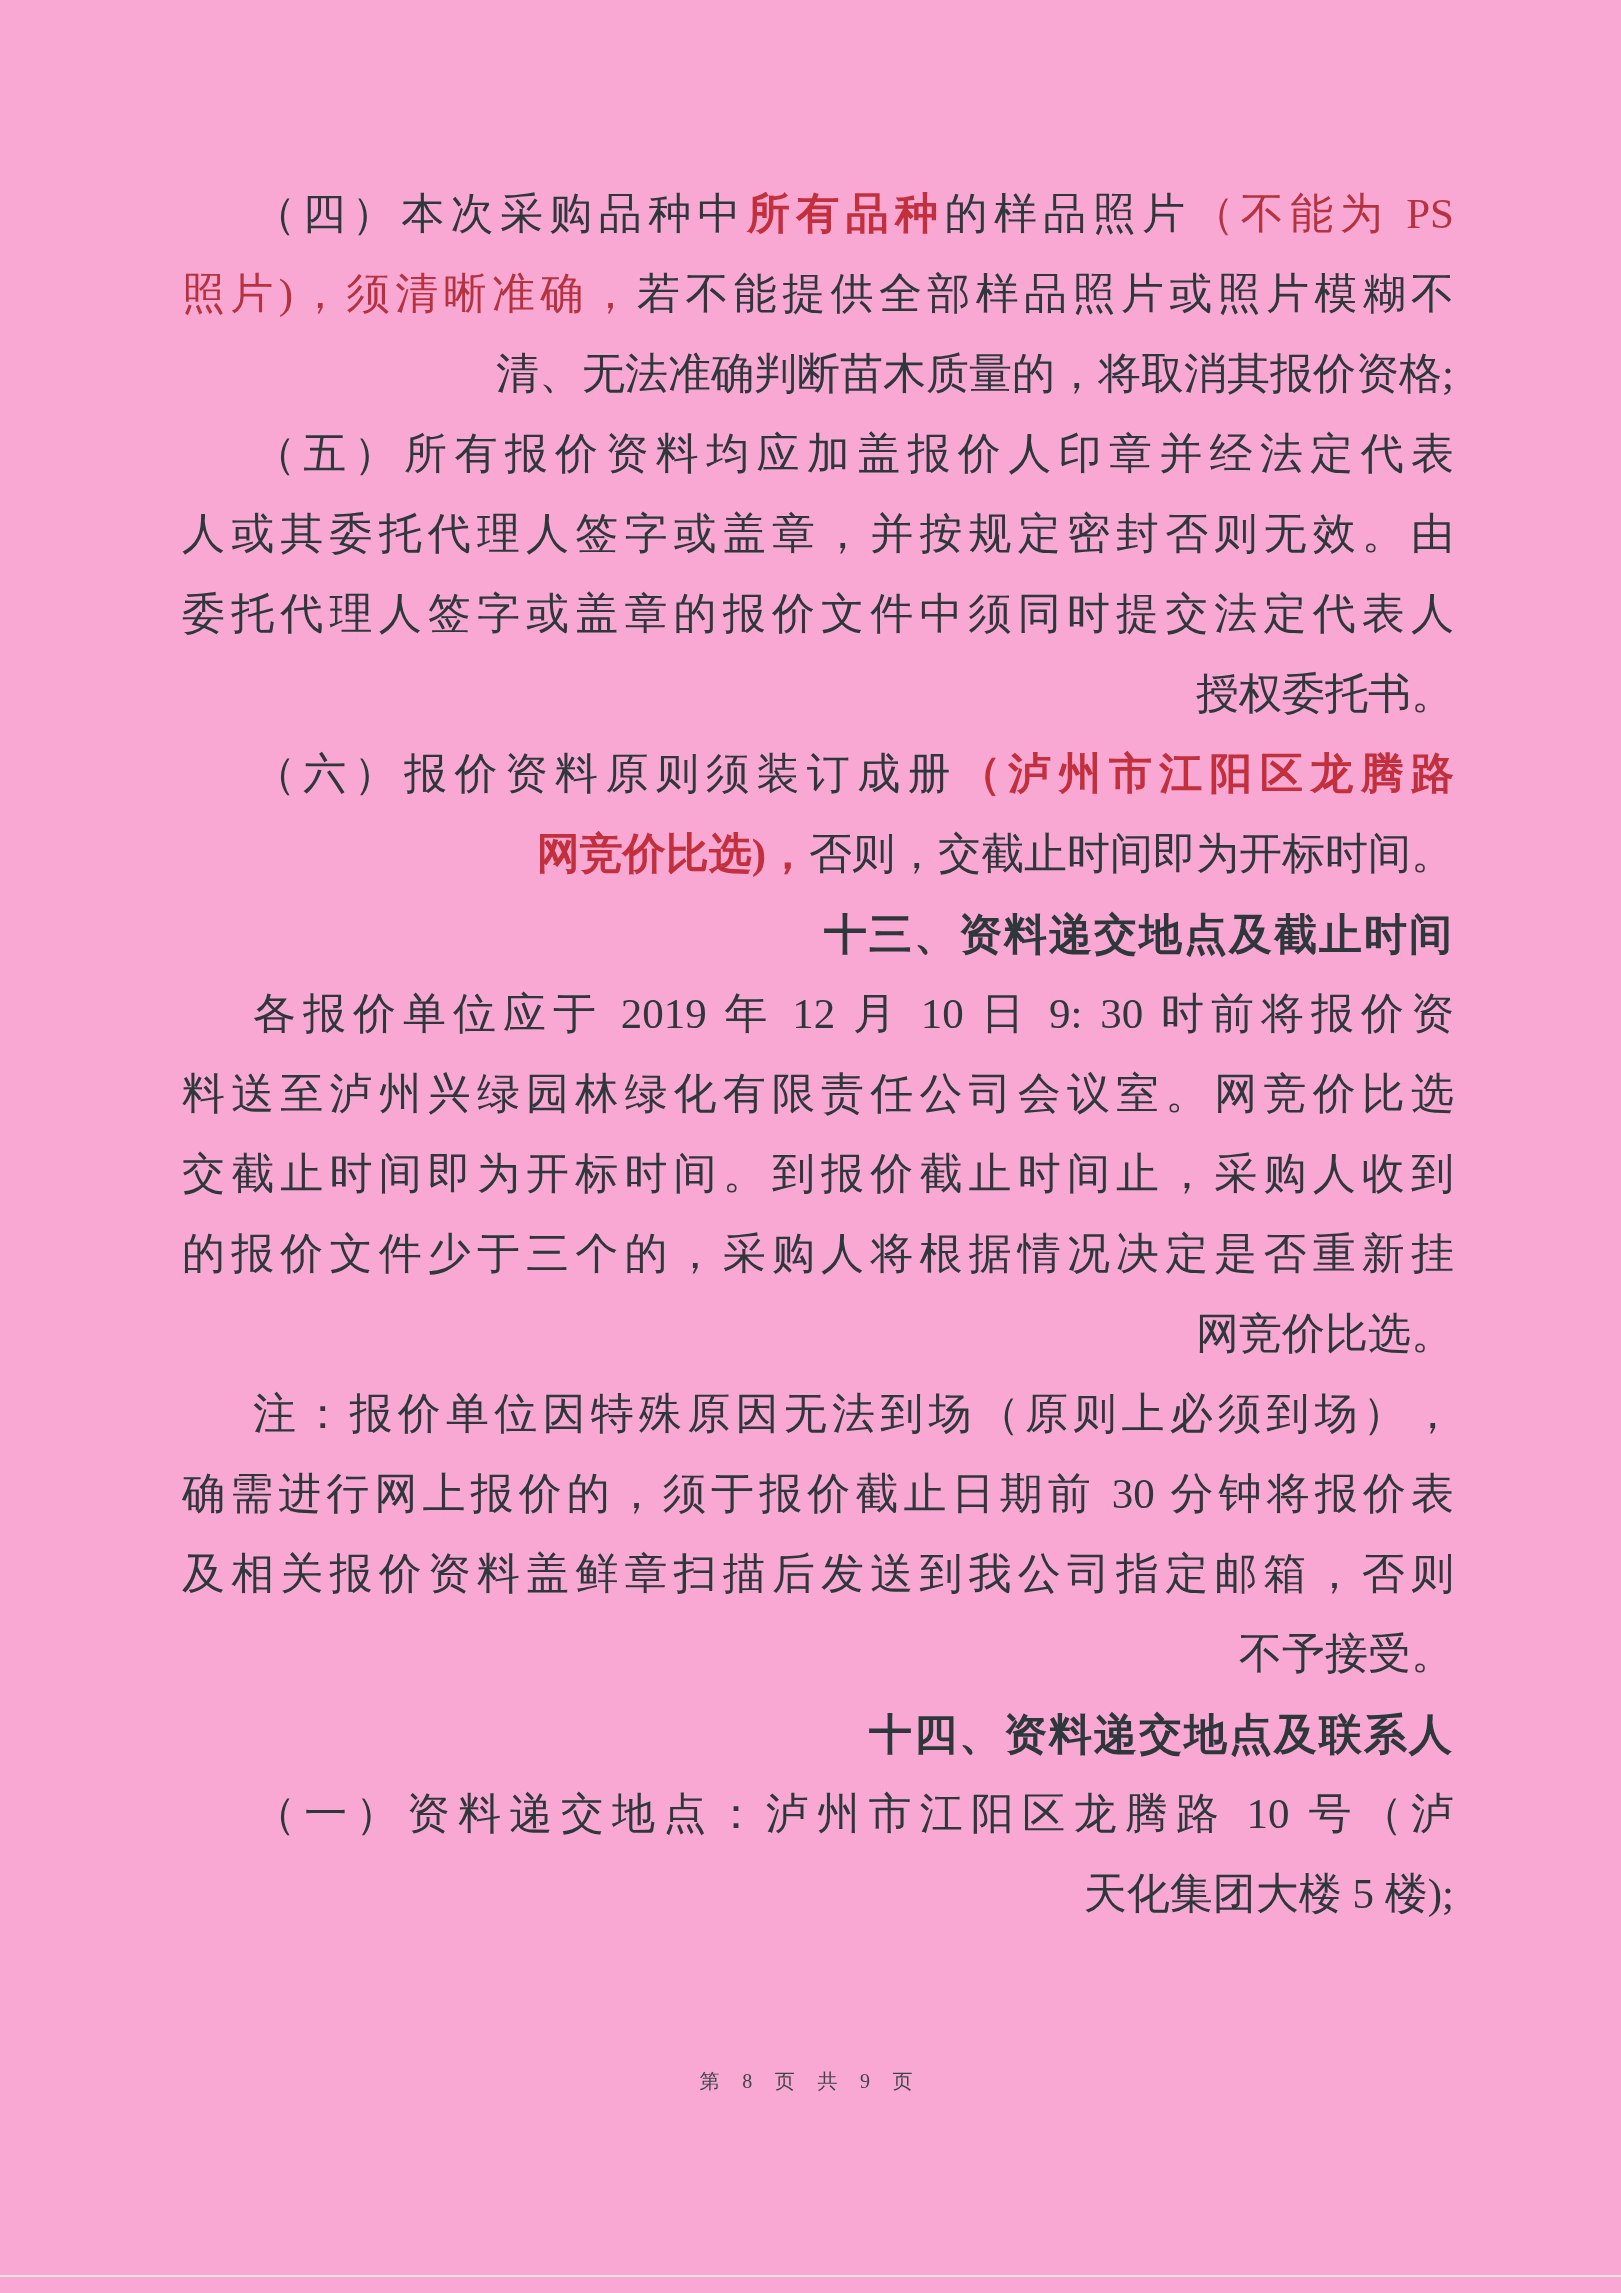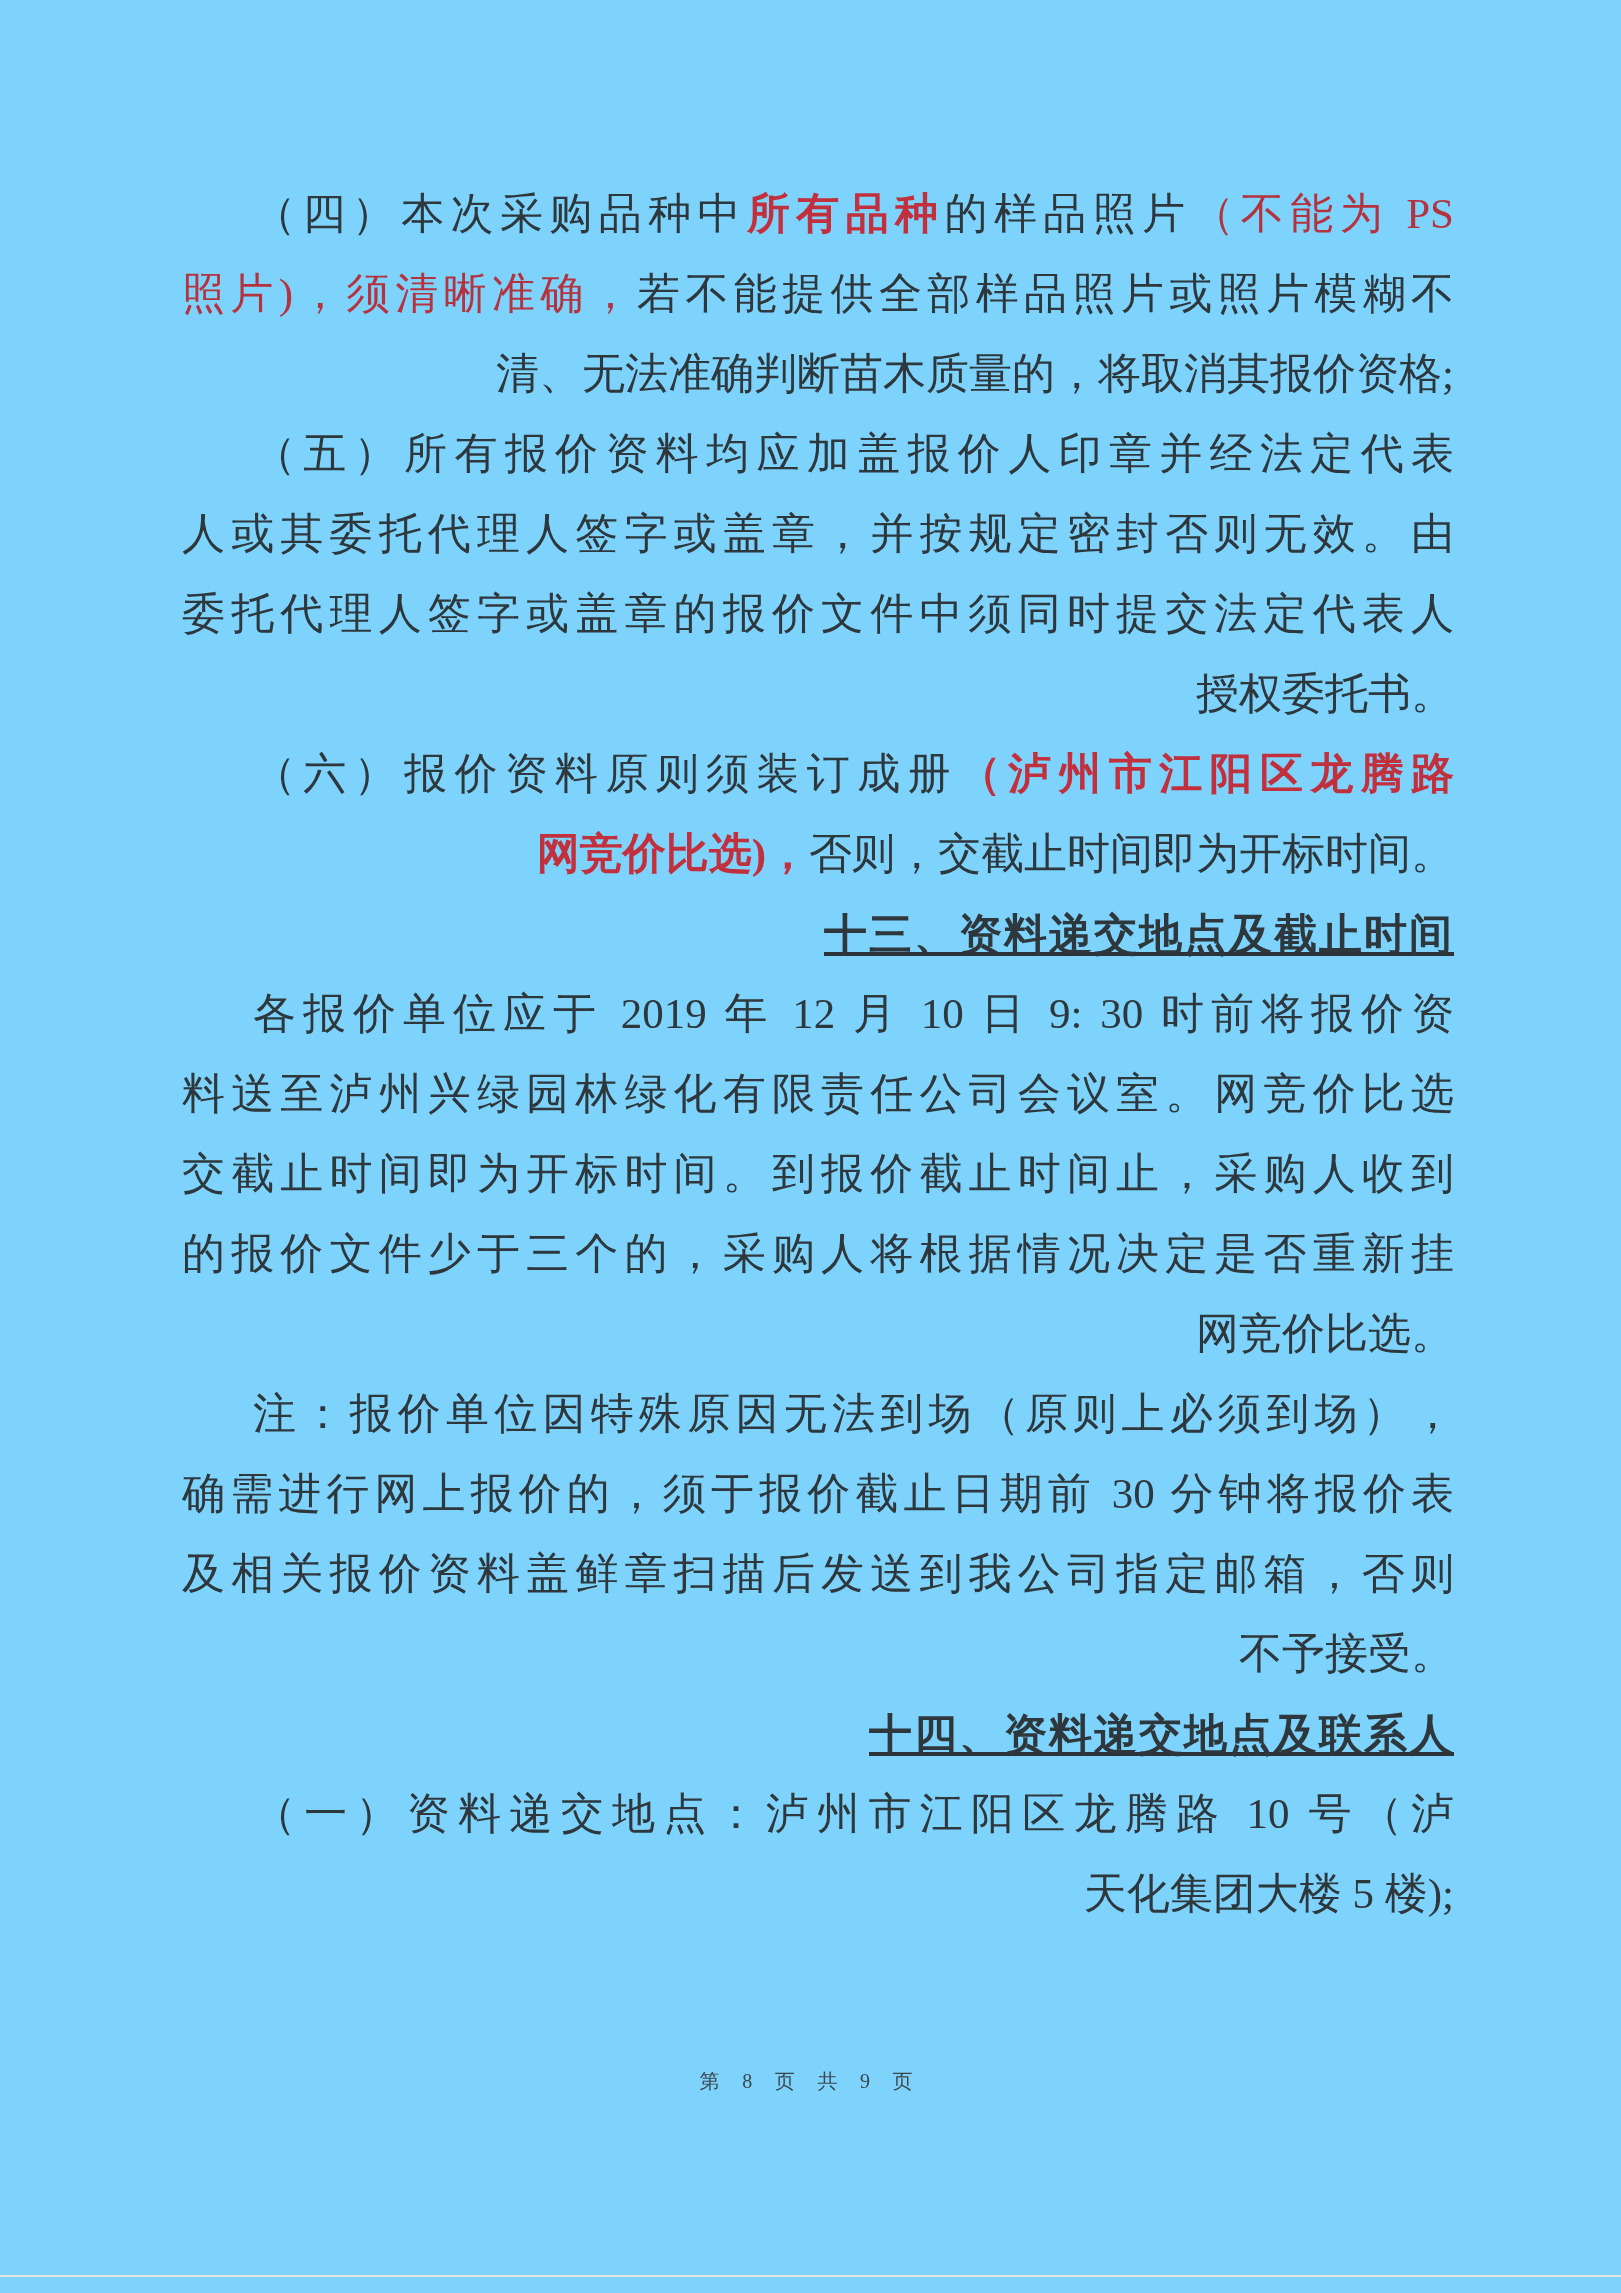--- a/index.html
+++ b/index.html
@@ -6,21 +6,21 @@
   body {
     width: 1621px; height: 2294px;
     background: #ffffff;
     font-family: "Liberation Serif", serif;
     position: relative;
     overflow: hidden;
   }
   .page {
     position: absolute; left: 0; top: 0;
     width: 1621px; height: 2294px;
-    background: #7dd3fc;
+    background: #f9a8d4;
   }
   .text-block {
     position: absolute;
     left: 182px; top: 174px;
     width: 1272px;
     color: #2e373c;
   }
   .line {
     font-size: 43px;
     height: 80px;
@@ -34,21 +34,20 @@
     text-align: justify;
     text-align-last: justify;
   }
   .line.indent { text-indent: 71px; }
   .line.heading {
     font-family: "Liberation Sans", sans-serif;
     font-weight: 700;
     text-indent: 57px;
     color: #2b3338;
     letter-spacing: 2px;
-    text-decoration: underline;
   }
   .seg-normal { color: #2e373c; }
   .seg-red    { color: #b5333e; }
   .seg-redbold {
     color: #c1303c;
     font-weight: 700;
   }
   .footer {
     position: absolute;
     left: 0; top: 2068px;

